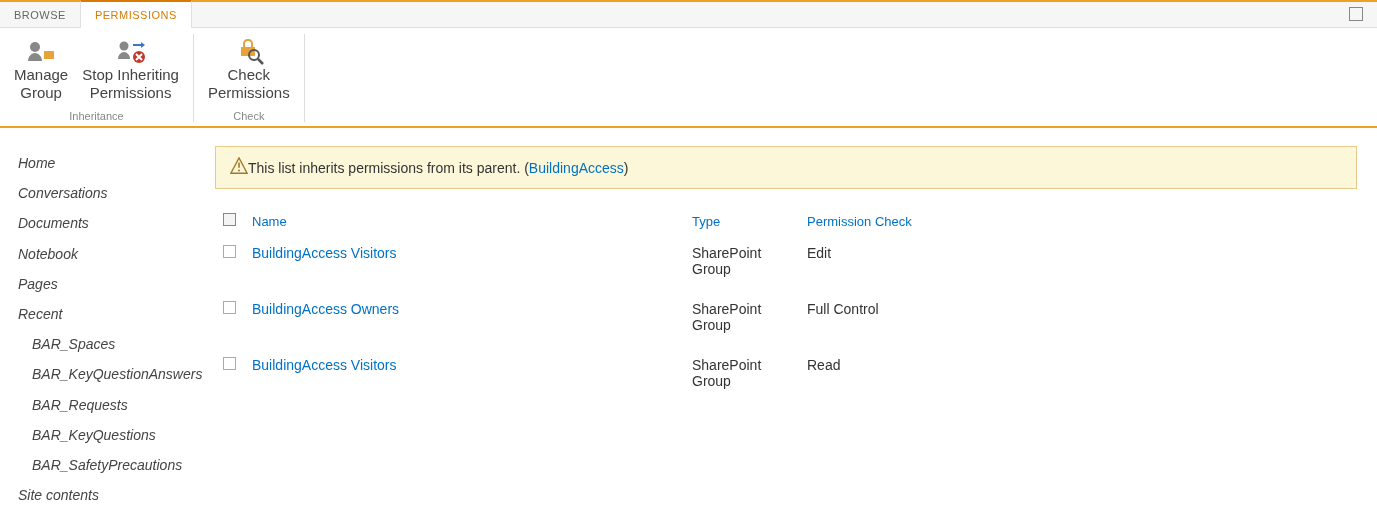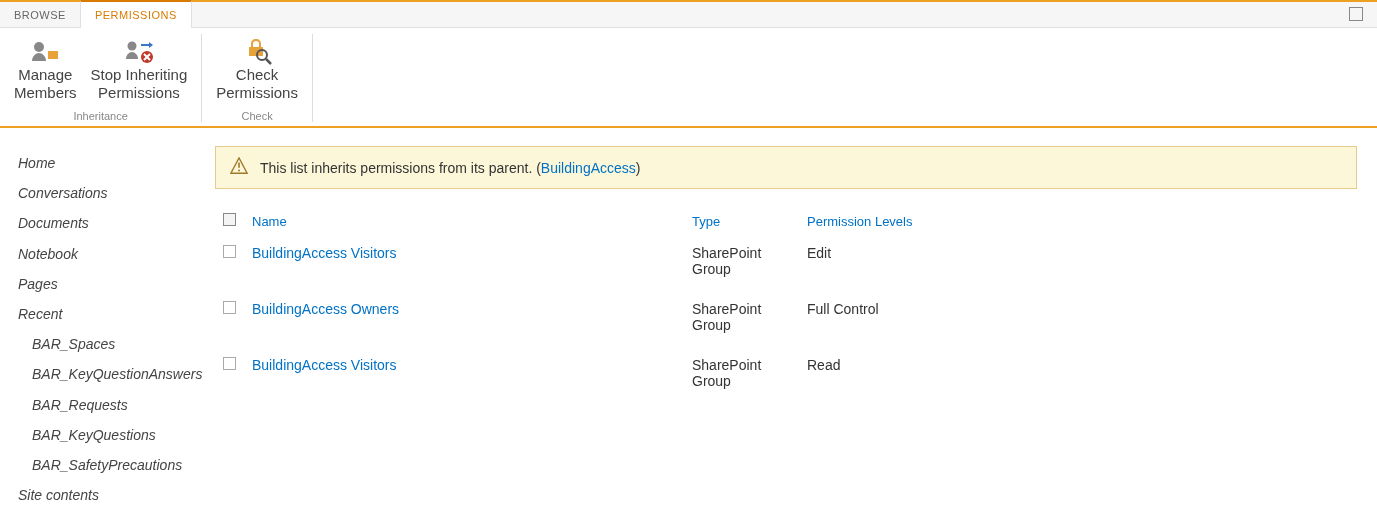--- a/index.html
+++ b/index.html
@@ -83,21 +83,21 @@
   }
   .sidebar-subitem { padding-left: 14px; }
 
   .content { flex: 1; padding: 18px 20px 0 0; }
   .notice { 
     background: #fdf7d9; 
     border: 1px solid #e8ca8a; 
     padding: 10px 14px; 
     display: flex; 
     align-items: center; 
-    gap: 12px;
+    gap: 0;
     font-size: 14px;
     color: #333;
     margin-bottom: 20px;
   }
   .notice a { color: #0072c6; text-decoration: none; }
   .warn-icon { width: 18px; height: 18px; }
 
   table.perm { border-collapse: collapse; font-size: 14px; color: #333; width: 900px;}
   table.perm th { 
     text-align: left; 
@@ -129,21 +129,21 @@
     <div class="ribbon-buttons">
       <div class="ribbon-button">
         <span class="icon">
           <svg width="30" height="28" viewBox="0 0 30 28">
             <circle cx="9" cy="10" r="5" fill="#888"></circle>
             <path d="M2 24c0-5 4-8 7-8s7 3 7 8" fill="#888"></path>
             <polygon points="18,14 28,14 28,22 18,22" fill="#e8a23a"></polygon>
           </svg>
         </span>
         <span>Manage</span>
-        <span>Members</span>
+        <span>Group</span>
       </div>
       <div class="ribbon-button">
         <span class="icon">
           <svg width="32" height="28" viewBox="0 0 32 28">
             <circle cx="9" cy="9" r="4.5" fill="#888"></circle>
             <path d="M3 22c0-4 3-7 6-7s6 3 6 7" fill="#888"></path>
             <path d="M18 8 L26 8" stroke="#3a78c4" stroke-width="2"></path>
             <polygon points="26,5 30,8 26,11" fill="#3a78c4"></polygon>
             <circle cx="24" cy="20" r="6" fill="#c0392b"></circle>
             <path d="M21 17 L27 23 M27 17 L21 23" stroke="#fff" stroke-width="2"></path>
@@ -202,21 +202,21 @@
         <span>This list inherits permissions from its parent. (</span><a href="#">BuildingAccess</a><span>)</span>
       </span>
     </div>
 
     <table class="perm">
       <thead>
         <tr>
           <th class="chk"><span class="chkbx chkbx-hdr"></span></th>
           <th class="name-col">Name</th>
           <th class="type-col">Type</th>
-          <th>Permission Levels</th>
+          <th>Permission Check</th>
         </tr>
       </thead>
       <tbody>
         <tr>
           <td><span class="chkbx"></span></td>
           <td class="link"><a href="#">BuildingAccess Visitors</a></td>
           <td>SharePoint Group</td>
           <td>Edit</td>
         </tr>
         <tr>

